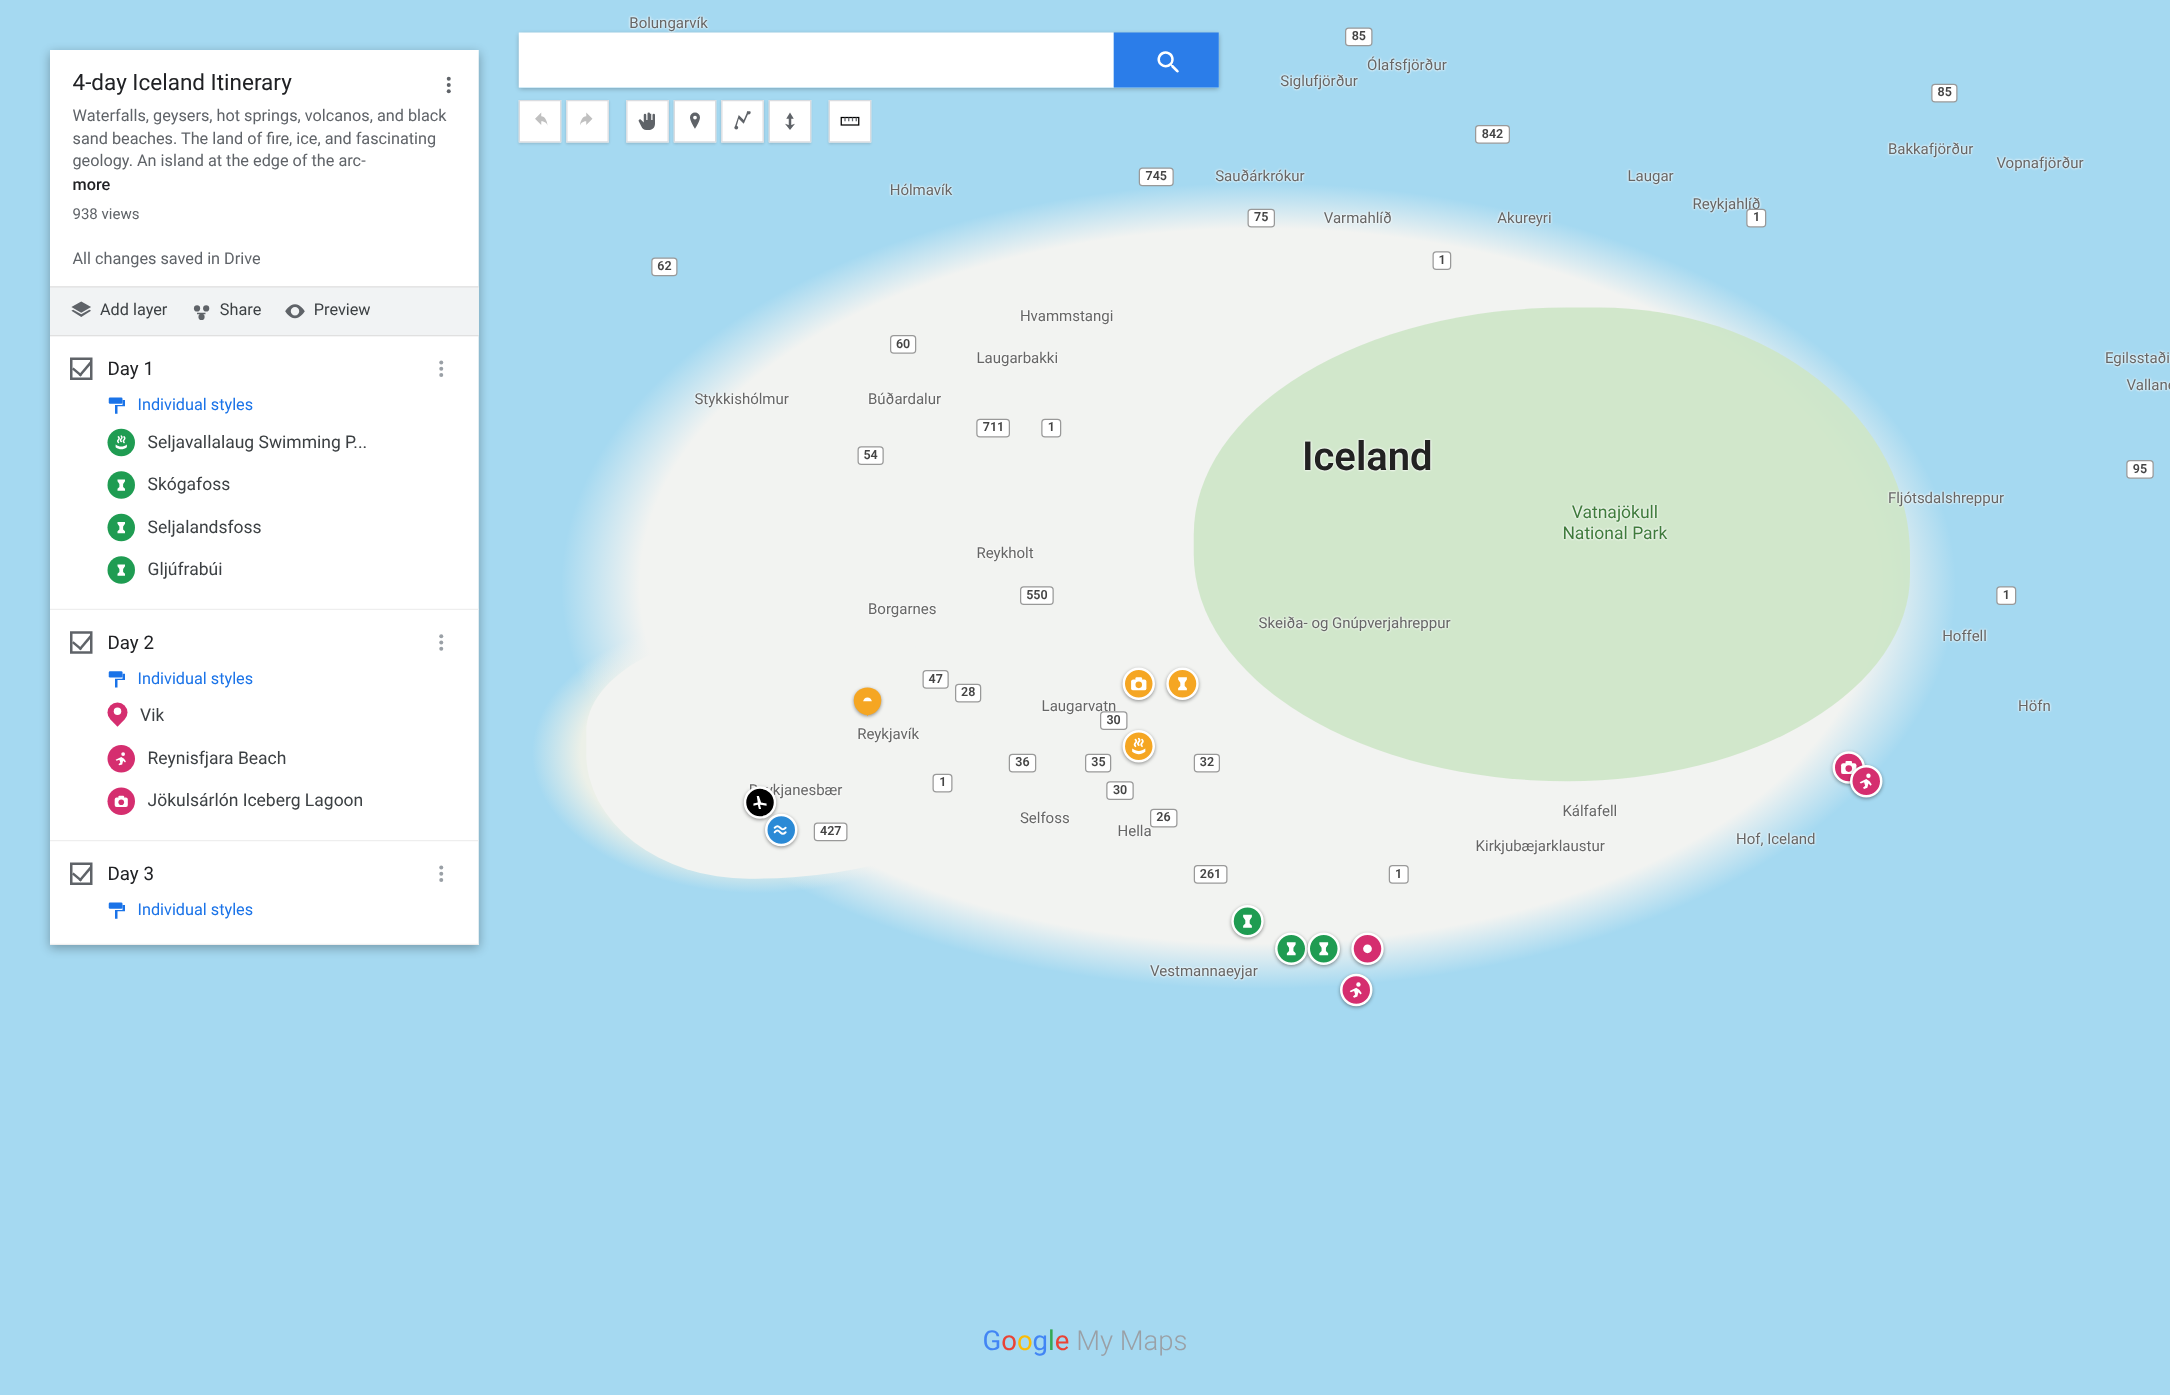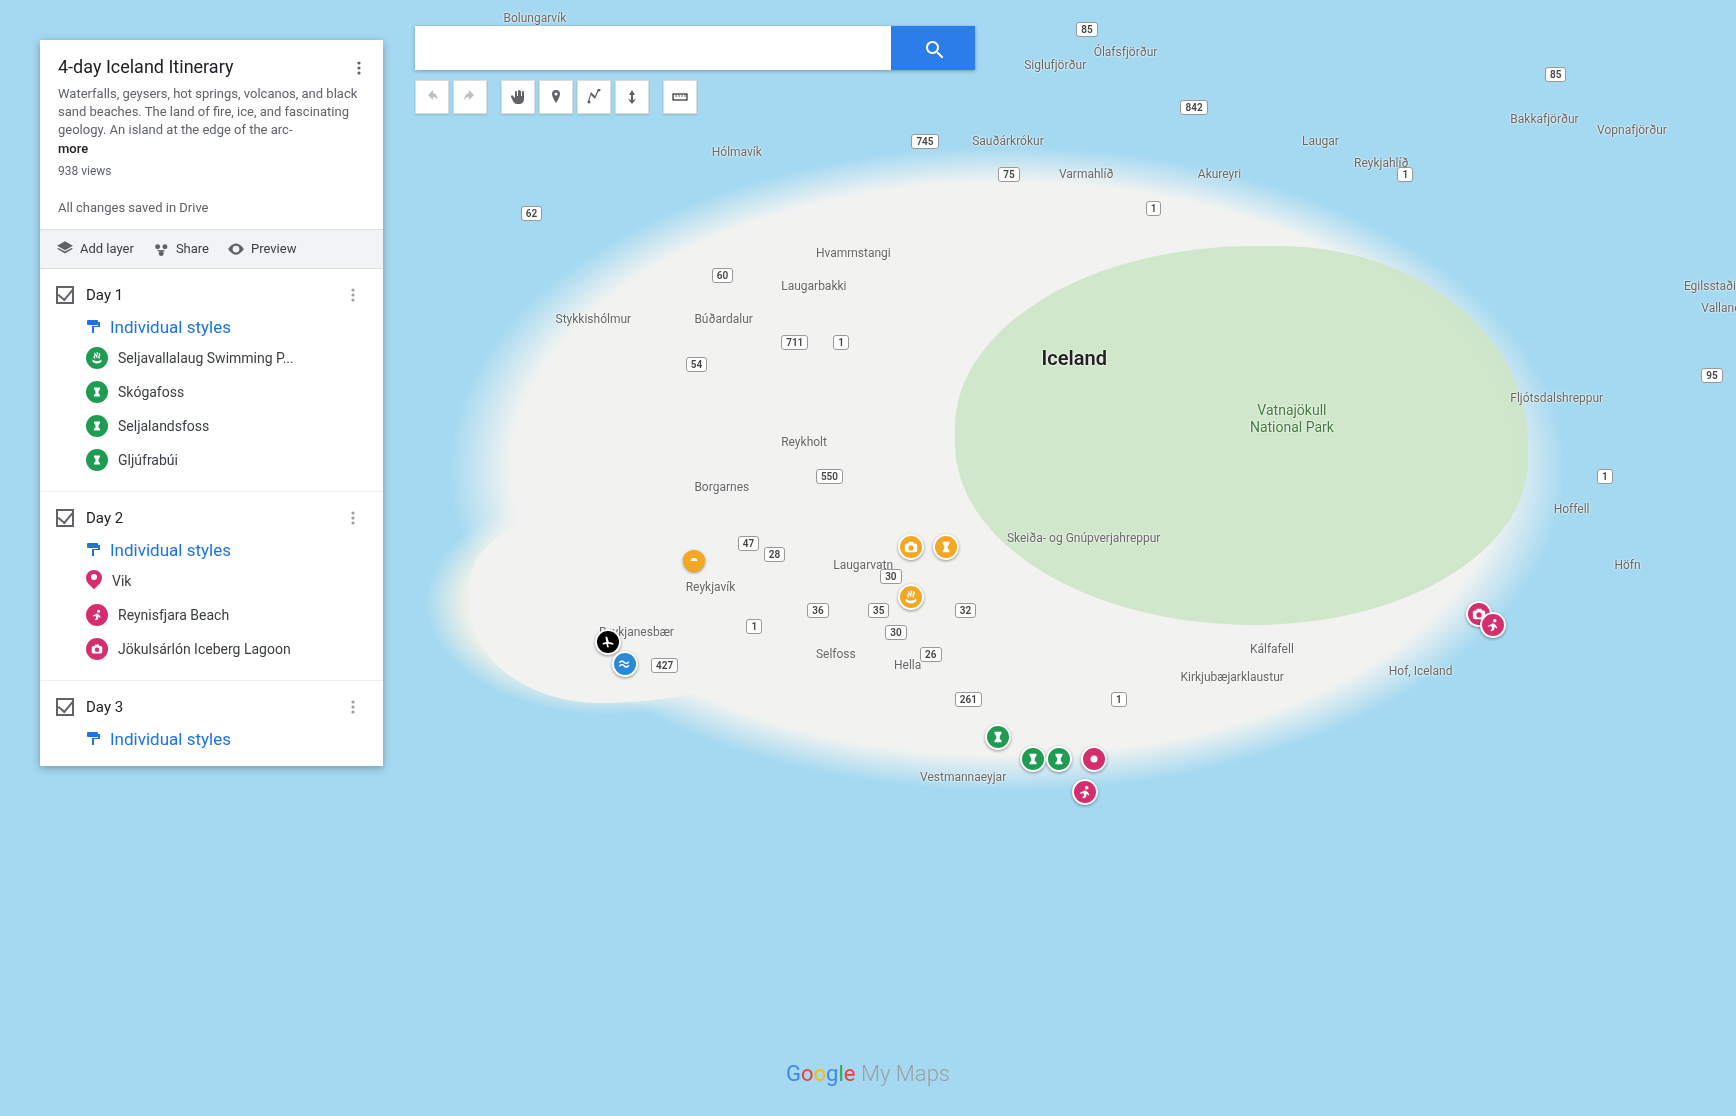--- a/index.html
+++ b/index.html
@@ -22,21 +22,21 @@
   .peninsula {
     position:absolute; left:27%; top:45%; width:18%; height:18%;
     background:#f2f3f1; border-radius:60% 40% 70% 50%/50% 60% 40% 60%;
   }
 
   .map-label {
     position: absolute; color: #666; font-size: 12px; white-space: nowrap;
     text-shadow: 0 0 2px #fff, 0 0 2px #fff;
     pointer-events: none;
   }
-  .map-label.big { font-size: 20px; font-weight: 600; color: #222; }
+  .map-label.big { font-size: 32px; font-weight: 600; color: #222; }
   .map-label.park { font-size: 14px; color: #3f7b3c; text-align: center; line-height: 1.2; }
 
   .route-shield {
     position:absolute; padding:1px 4px; font-size:10px; font-weight:600;
     background:#fff; border:1px solid #999; border-radius:3px; color:#444;
     pointer-events:none;
   }
 
   .map-pin {
     position: absolute; width: 26px; height: 26px; border-radius: 50%;
@@ -150,21 +150,21 @@
   }
   .layer-name { font-size:15px; color:#202124; flex:1; }
   .layer-menu {
     width:28px; height:28px; border:none; background:transparent; cursor:pointer;
     display:flex; align-items:center; justify-content:center;
   }
   .layer-menu svg{ width:16px; height:16px; fill:#9aa0a6; }
 
   .layer-styles {
     display:flex; align-items:center; gap:8px; padding:8px 16px 4px 46px;
-    color:#1a73e8; font-size:17px; cursor:pointer;
+    color:#1a73e8; font-size:13px; cursor:pointer;
   }
   .layer-styles svg{ width:16px; height:16px; fill:#1a73e8; }
 
   .place { display:flex; align-items:center; gap:10px; padding:6px 16px 6px 46px; cursor:pointer; }
   .place-badge {
     width:22px; height:22px; border-radius:50%; display:flex; align-items:center; justify-content:center;
     flex-shrink:0;
   }
   .place-badge svg{ width:12px; height:12px; fill:#fff; }
   .place-badge.green{background:#1f9c52;}
@@ -288,21 +288,21 @@
       <div class="map-label" style="left: 92%; top: 11%;">Vopnafjörður</div>
       <div class="map-label" style="left: 61%; top: 15%;">Varmahlíð</div>
       <div class="map-label" style="left: 47%; top: 22%;">Hvammstangi</div>
       <div class="map-label" style="left: 32%; top: 28%;">Stykkishólmur</div>
       <div class="map-label" style="left: 40%; top: 28%;">Búðardalur</div>
       <div class="map-label" style="left: 45%; top: 25%;">Laugarbakki</div>
       <div class="map-label" style="left: 97%; top: 25%;">Egilsstaðir</div>
       <div class="map-label" style="left: 98%; top: 27%;">Vallanes</div>
       <div class="map-label" style="left: 87%; top: 35%;">Fljótsdalshreppur</div>
       <div class="map-label" style="left: 45%; top: 39%;">Reykholt</div>
-      <div class="map-label" style="left: 58%; top: 44%; margin-top: 40px;">Skeiða- og Gnúpverjahreppur</div>
+      <div class="map-label" style="left: 58%; top: 44%;">Skeiða- og Gnúpverjahreppur</div>
       <div class="map-label" style="left: 40%; top: 43%;">Borgarnes</div>
       <div class="map-label" style="left: 48%; top: 50%;">Laugarvatn</div>
       <div class="map-label" style="left: 39.5%; top: 52%;">Reykjavík</div>
       <div class="map-label" style="left: 34.5%; top: 56%;">Reykjanesbær</div>
       <div class="map-label" style="left: 47%; top: 58%;">Selfoss</div>
       <div class="map-label" style="left: 51.5%; top: 59%;">Hella</div>
       <div class="map-label" style="left: 72%; top: 57.5%;">Kálfafell</div>
       <div class="map-label" style="left: 89.5%; top: 45%;">Hoffell</div>
       <div class="map-label" style="left: 93%; top: 50%;">Höfn</div>
       <div class="map-label" style="left: 68%; top: 60%; text-align: center;">Kirkjubæjarklaustur</div>

